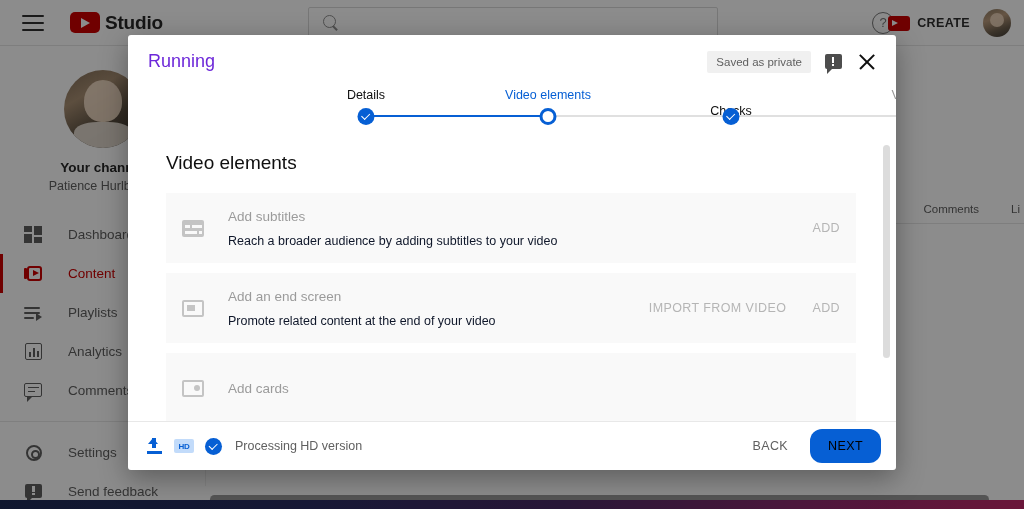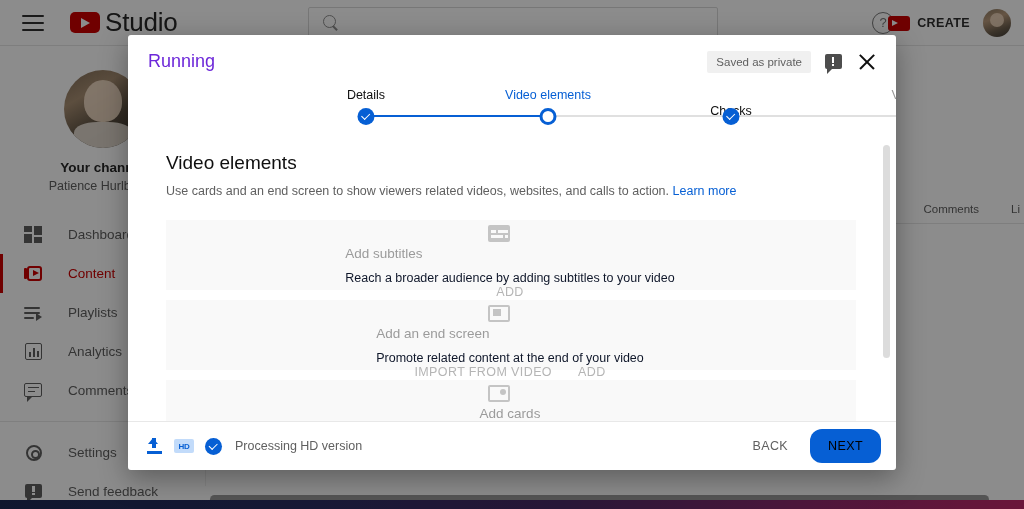--- a/index.html
+++ b/index.html
@@ -17,21 +17,21 @@
   .topbar {
     position: absolute; top: 0; left: 0; width: 1024px; height: 46px;
     background: #fff; border-bottom: 1px solid #e5e5e5;
     display: flex; align-items: center;
   }
   .hamburger { width: 22px; height: 16px; margin-left: 22px; display: flex; flex-direction: column; justify-content: space-between; cursor: pointer; }
   .hamburger i { display: block; height: 2px; background: #303030; border-radius: 1px; }
   .yt-logo { display: flex; align-items: center; margin-left: 26px; gap: 5px; }
   .yt-mark { width: 30px; height: 21px; background: #c00; border-radius: 5px; position: relative; }
   .yt-mark::after { content: ""; position: absolute; left: 11px; top: 5.5px; border-left: 9px solid #fff; border-top: 5px solid transparent; border-bottom: 5px solid transparent; }
-  .studio-word { font-size: 26px; font-weight: 400; color: #282828; letter-spacing: -0.2px; }
+  .studio-word { font-size: 19px; font-weight: 700; color: #282828; letter-spacing: -0.2px; }
 
   .searchbox {
     position: absolute; left: 308px; top: 7px; width: 410px; height: 32px;
     border: 1px solid #d9d9d9; border-radius: 2px; display: flex; align-items: center;
     background: #fff;
   }
   .search-ic { margin-left: 14px; width: 16px; height: 16px; position: relative; }
   .search-ic::before { content: ""; position: absolute; left: 0; top: 0; width: 11px; height: 11px; border: 1.6px solid #909090; border-radius: 50%; }
   .search-ic::after { content: ""; position: absolute; left: 10px; top: 10px; width: 6px; height: 1.6px; background: #909090; transform: rotate(45deg); transform-origin: left center; }
   .search-ph { margin-left: 16px; font-size: 13.5px; color: #909090; }
@@ -135,21 +135,21 @@
   .s-node.current { background: #fff; border: 3px solid #065fd4; }
 
   
   .dlg-body { flex: 1 1 auto; overflow: hidden; position: relative; padding: 0 0 0 0; }
   .body-inner { padding: 14px 40px 0 38px; }
   .sec-title { font-size: 19px; color: #0f0f0f; margin-bottom: 8px; }
   .sec-sub { font-size: 12.5px; color: #606060; line-height: 1.5; }
   .sec-sub a { color: #065fd4; text-decoration: none; }
 
   .elem-list { margin-top: 19px; }
-  .elem-row { height: 70px; background: #f9f9f9; display: flex; align-items: center; padding: 0 16px 0 14px; margin-bottom: 10px; flex-direction: column; }
+  .elem-row { height: 70px; background: #f9f9f9; display: flex; align-items: center; padding: 0 16px 0 14px; margin-bottom: 10px; }
   .elem-ic { width: 26px; height: 26px; margin-right: 22px; flex: 0 0 auto; position: relative; }
   .ic-sub { position:absolute; left:2px; top:5px; width:22px; height:17px; background:#c4c4c4; border-radius:2px; }
   .ic-sub i { position:absolute; background:#f9f9f9; height:3.2px; }
   .ic-sub i:nth-child(1){left:2.5px;top:5px;width:5px;}
   .ic-sub i:nth-child(2){left:9.5px;top:5px;width:10px;}
   .ic-sub i:nth-child(3){left:2.5px;top:10.5px;width:12px;}
   .ic-sub i:nth-child(4){left:16.5px;top:10.5px;width:3px;}
   .ic-end { position:absolute; left:2px; top:5px; width:22px; height:17px; border:2px solid #c4c4c4; border-radius:2px; }
   .ic-end::after{content:"";position:absolute;left:2.5px;top:2.5px;width:8px;height:6.5px;background:#c4c4c4;}
   .ic-card { position:absolute; left:2px; top:5px; width:22px; height:17px; border:2px solid #c4c4c4; border-radius:2px; }
@@ -321,24 +321,20 @@
 
       <div class="s-node done" style="left:238px;"></div>
       <div class="s-node current" style="left:420px;"></div>
       <div class="s-node done" style="left:603px;"></div>
 
     </div>
 
     <div class="dlg-body">
       <div class="body-inner">
         <div class="sec-title">Video elements</div>
-        <div class="sec-sub">
-          <span>Use cards and an end screen to show viewers related videos, websites, and calls to action.</span>
-          <a href="#">Learn more</a>
-        </div>
 
         <div class="elem-list">
 
           <div class="elem-row">
             <div class="elem-ic">
               <span class="ic-sub">
                   <i></i>
                   <i></i>
                   <i></i>
                   <i></i>

